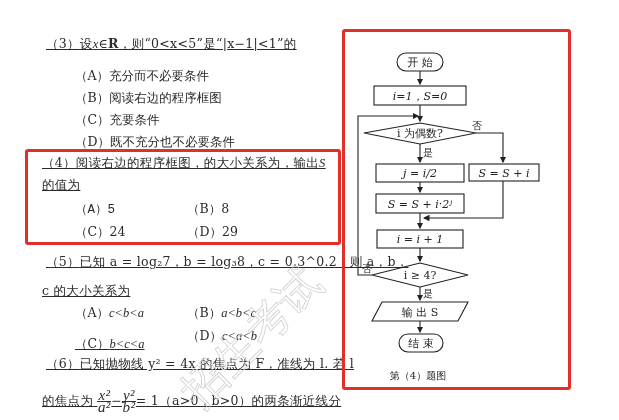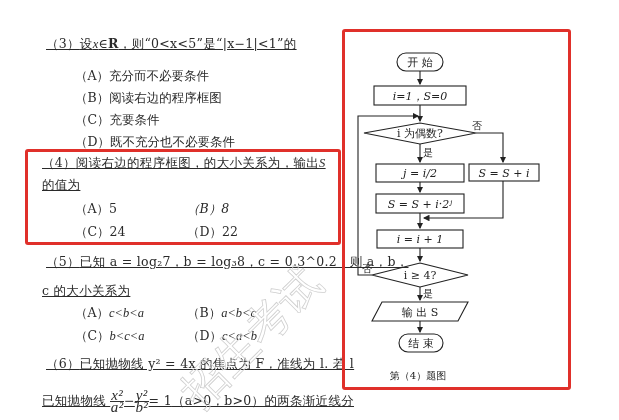--- a/index.html
+++ b/index.html
@@ -27,39 +27,39 @@
 <div class="opt" style="left:75px; top:68px;"><span>（A）</span><span>充分而不必要条件</span></div>
 <div class="opt" style="left:75px; top:90px;"><span>（B）</span><span>阅读右边的程序框图</span></div>
 <div class="opt" style="left:75px; top:112px;"><span>（C）</span><span>充要条件</span></div>
 <div class="opt" style="left:75px; top:134px;"><span>（D）</span><span>既不充分也不必要条件</span></div>
 
 <div class="red-box" style="left:25px; top:149px; width:316px; height:96px;"></div>
 <div class="line" style="left:42px; top:155px;">
   <span>（4）</span><span>阅读右边的程序框图，的大小关系为，输出</span><i class="m">S</i>
 </div>
 <div class="line" style="left:42px; top:177px;">的值为</div>
-<div class="opt" style="left:75px; top:201px;"><span>（A）</span><span>5</span></div>
-<div class="opt" style="left:187px; top:201px;font-style:italic;"><span>（B）</span><span>8</span></div>
+<div class="opt" style="left:75px; top:201px;font-family:Liberation Mono, monospace;"><span>（A）</span><span>5</span></div>
+<div class="opt" style="left:187px; top:201px;"><span>（B）</span><span>8</span></div>
 <div class="opt" style="left:75px; top:224px;"><span>（C）</span><span>24</span></div>
-<div class="opt" style="left:187px; top:224px;"><span>（D）</span><span>22</span></div>
+<div class="opt" style="left:187px; top:224px;"><span>（D）</span><span>29</span></div>
 
 <div class="line" style="left:46px; top:254px;">
   <span>（5）</span><span>已知 a = log₂7，b = log₃8，c = 0.3^0.2，则 a，b，</span>
 </div>
 <div class="line" style="left:42px; top:283px;">c 的大小关系为</div>
 <div class="opt" style="left:75px; top:305px;"><span>（A）</span><i class="m">c&lt;b&lt;a</i></div>
 <div class="opt" style="left:187px; top:305px;"><span>（B）</span><i class="m">a&lt;b&lt;c</i></div>
-<div class="opt" style="left:75px; top:328px;"><span>（C）</span><i class="m">b&lt;c&lt;a</i></div>
+<div class="opt" style="left:75px; top:336px;text-decoration:underline;"><span>（C）</span><i class="m">b&lt;c&lt;a</i></div>
 <div class="opt" style="left:187px; top:328px;"><span>（D）</span><i class="m">c&lt;a&lt;b</i></div>
 
 <div class="line" style="left:46px; top:356px;">
   <span>（6）</span><span>已知抛物线 y² = 4x 的焦点为 F，准线为 l. 若 l</span>
 </div>
 <div class="line" style="left:42px; top:390px;">
-  <span>已知抛物线</span>
+  <span>的焦点为</span>
   <span class="frac"><span class="num"><i class="m">x²</i></span><span><i class="m">a²</i></span></span><span>−</span><span class="frac"><span class="num"><i class="m">y²</i></span><span><i class="m">b²</i></span></span><span>= 1</span><span>（a&gt;0，b&gt;0）的两条渐近线分</span>
 </div>
 
 <svg class="watermark" viewBox="0 0 260 170">
   <text x="20" y="160" transform="rotate(-45 20 160)" font-size="44" fill="none" stroke="#cfcfcf" stroke-width="0.8" font-family="DejaVu Sans, sans-serif">招生考试</text>
 </svg>
 
 <div class="red-box" style="left:342px; top:29px; width:229px; height:361px;"></div>
 
 <svg id="flow" width="229" height="361" viewBox="0 0 229 361" font-family="DejaVu Serif, serif" font-size="11" fill="#222">

